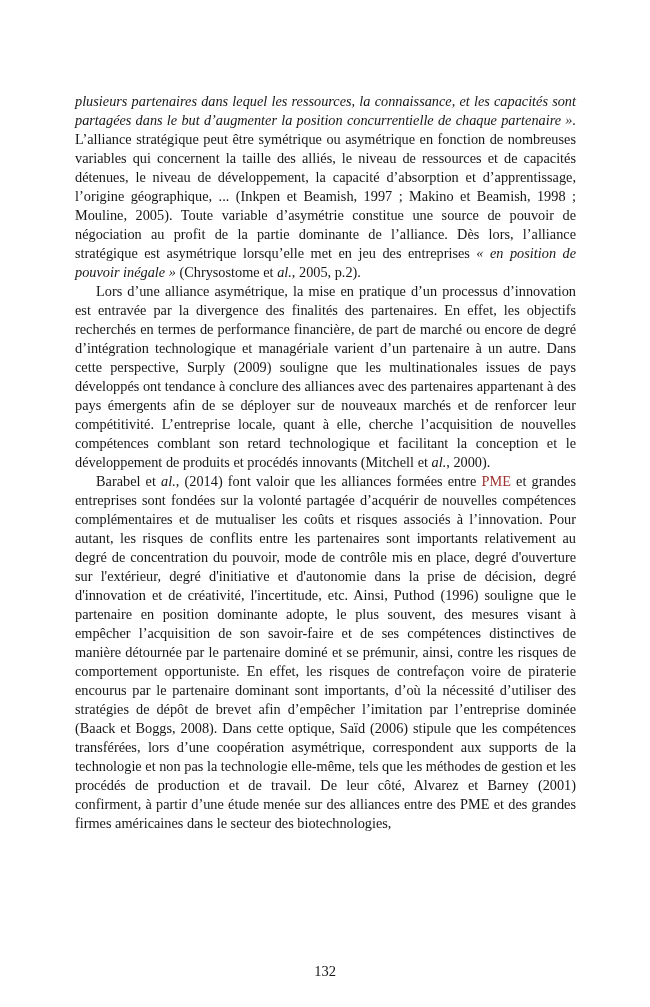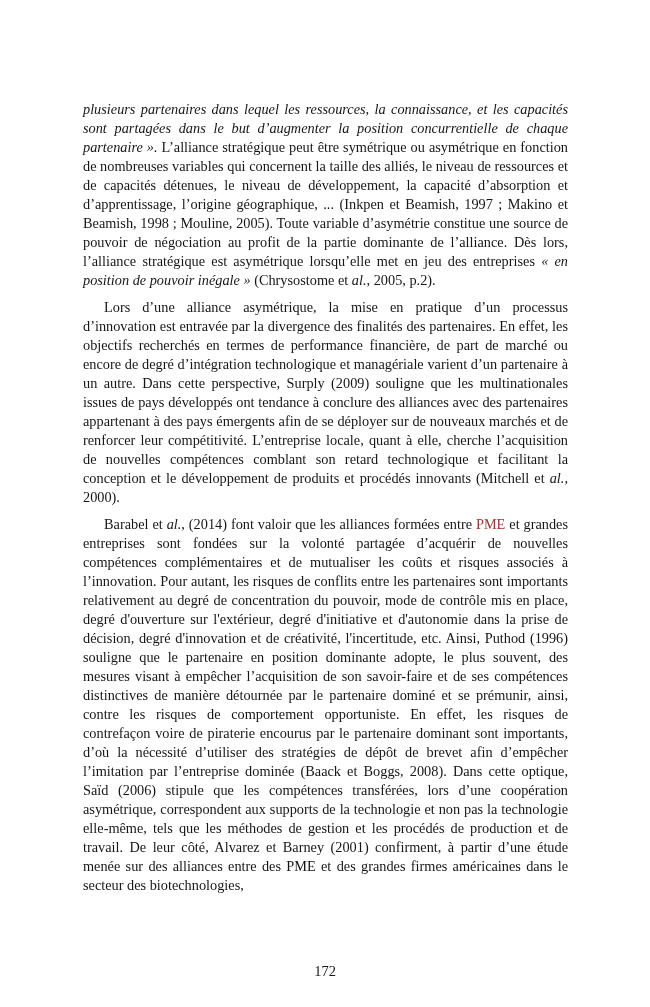--- a/index.html
+++ b/index.html
@@ -20,21 +20,21 @@
     position: absolute;
     left: 75px;
     top: 92px;
     width: 501px;
     text-align: justify;
     font-size: 14.3px;
     line-height: 19px;
     letter-spacing: 0;
   }
   .text-area p {
-    margin: 8px;
+    margin: 0;
     padding: 0;
   }
   .text-area p.indent {
     text-indent: 21px;
   }
   .italic {
     font-style: italic;
   }
   .page-number {
     position: absolute;
@@ -48,14 +48,14 @@
 </style>
 </head>
 <body>
 
 <div class="page">
   <main class="text-area">
       <p><span class="italic">plusieurs partenaires dans lequel les ressources, la connaissance, et les capacités sont partagées dans le but d’augmenter la position concurrentielle de chaque partenaire ».</span><span> L’alliance stratégique peut être symétrique ou asymétrique en fonction de nombreuses variables qui concernent la taille des alliés, le niveau de ressources et de capacités détenues, le niveau de développement, la capacité d’absorption et d’apprentissage, l’origine géographique, ... (Inkpen et Beamish, 1997 ; Makino et Beamish, 1998 ; Mouline, 2005). Toute variable d’asymétrie constitue une source de pouvoir de négociation au profit de la partie dominante de l’alliance. Dès lors, l’alliance stratégique est asymétrique lorsqu’elle met en jeu des entreprises </span><span class="italic">« en position de pouvoir inégale »</span><span> (Chrysostome et </span><span class="italic">al.</span><span>, 2005, p.2).</span></p>
       <p class="indent"><span>Lors d’une alliance asymétrique, la mise en pratique d’un processus d’innovation est entravée par la divergence des finalités des partenaires. En effet, les objectifs recherchés en termes de performance financière, de part de marché ou encore de degré d’intégration technologique et managériale varient d’un partenaire à un autre. Dans cette perspective, Surply (2009) souligne que les multinationales issues de pays développés ont tendance à conclure des alliances avec des partenaires appartenant à des pays émergents afin de se déployer sur de nouveaux marchés et de renforcer leur compétitivité. L’entreprise locale, quant à elle, cherche l’acquisition de nouvelles compétences comblant son retard technologique et facilitant la conception et le développement de produits et procédés innovants (Mitchell et </span><span class="italic">al.</span><span>, 2000).</span></p>
       <p class="indent"><span>Barabel et </span><span class="italic">al.</span><span>, (2014) font valoir que les alliances formées entre </span><span style="color: rgb(160, 50, 50);">PME</span><span> et grandes entreprises sont fondées sur la volonté partagée d’acquérir de nouvelles compétences complémentaires et de mutualiser les coûts et risques associés à l’innovation. Pour autant, les risques de conflits entre les partenaires sont importants relativement au degré de concentration du pouvoir, mode de contrôle mis en place, degré d'ouverture sur l'extérieur, degré d'initiative et d'autonomie dans la prise de décision, degré d'innovation et de créativité, l'incertitude, etc. Ainsi, Puthod (1996) souligne que le partenaire en position dominante adopte, le plus souvent, des mesures visant à empêcher l’acquisition de son savoir-faire et de ses compétences distinctives de manière détournée par le partenaire dominé et se prémunir, ainsi, contre les risques de comportement opportuniste. En effet, les risques de contrefaçon voire de piraterie encourus par le partenaire dominant sont importants, d’où la nécessité d’utiliser des stratégies de dépôt de brevet afin d’empêcher l’imitation par l’entreprise dominée (Baack et Boggs, 2008). Dans cette optique, Saïd (2006) stipule que les compétences transférées, lors d’une coopération asymétrique, correspondent aux supports de la technologie et non pas la technologie elle-même, tels que les méthodes de gestion et les procédés de production et de travail. De leur côté, Alvarez et Barney (2001) confirment, à partir d’une étude menée sur des alliances entre des PME et des grandes firmes américaines dans le secteur des biotechnologies,</span></p>
     </main>
-  <footer class="page-number">172</footer>
+  <footer class="page-number">132</footer>
 </div>
 
 </body></html>

